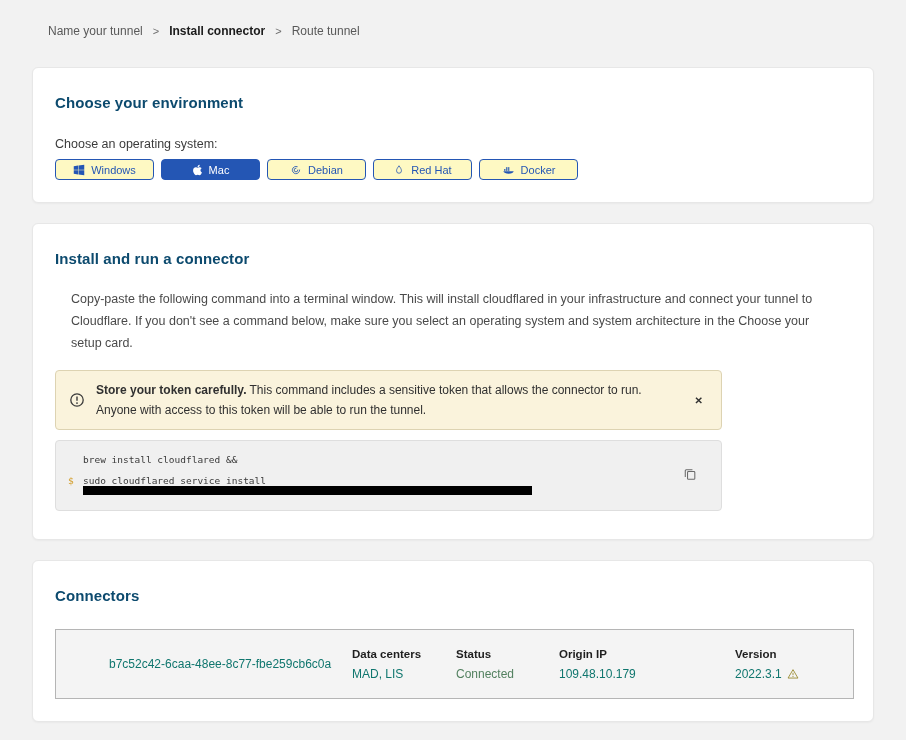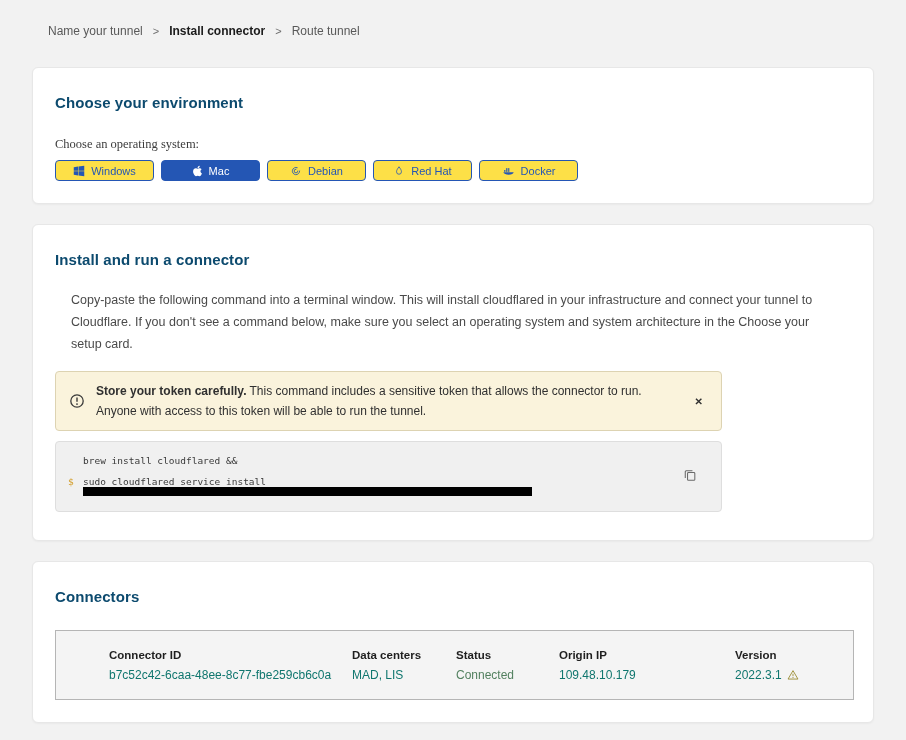--- a/index.html
+++ b/index.html
@@ -33,26 +33,26 @@
   .card{
     background:#ffffff;
     border:1px solid #e7e7e7;
     border-radius:6px;
     box-shadow:0 1px 2px rgba(0,0,0,0.04);
     margin-bottom:20px;
     padding:26px 22px 22px;
   }
   .card-title{font-size:15px;font-weight:bold;color:#0c4a6e;letter-spacing:.1px;}
   
-  .os-label{font-size:12.5px;color:#3c3c3c;margin:26px 0 8px;font-family:Liberation Serif, serif;}
+  .os-label{font-size:12.5px;color:#3c3c3c;margin:26px 0 8px;}
   .os-row{display:flex;gap:7px;}
   .os-btn{
     width:99px;height:21px;
     display:flex;align-items:center;justify-content:center;gap:6px;
-    background:#fde047;
+    background:#fef9c3;
     border:1px solid var(--accent-blue);
     color:var(--accent-blue);
     border-radius:4px;
     font-size:11px;
     font-family:"Liberation Sans",sans-serif;
     cursor:pointer;padding:0 4px;
   }
   .os-btn.selected{background:var(--accent-blue);color:#fff;}
   .os-icon{display:flex;align-items:center;}
   .os-icon svg{display:block;}
@@ -220,21 +220,20 @@
             <path d="M10.8 3.2H3.6a1 1 0 0 0-1 1v7.2" fill="none" stroke="currentColor" stroke-width="1.2"></path>
           </svg>
       </button>
     </div>
   </div>
 
   <div class="card">
     <div class="card-title">Connectors</div>
     <div class="connectors-table">
       <div class="tcol col-id">
-        <div class="th">Connector ID</div>
         <div class="td">b7c52c42-6caa-48ee-8c77-fbe259cb6c0a</div>
       </div>
       <div class="tcol col-dc">
         <div class="th">Data centers</div>
         <div class="td">MAD, LIS</div>
       </div>
       <div class="tcol col-status">
         <div class="th">Status</div>
         <div class="td status">Connected</div>
       </div>

